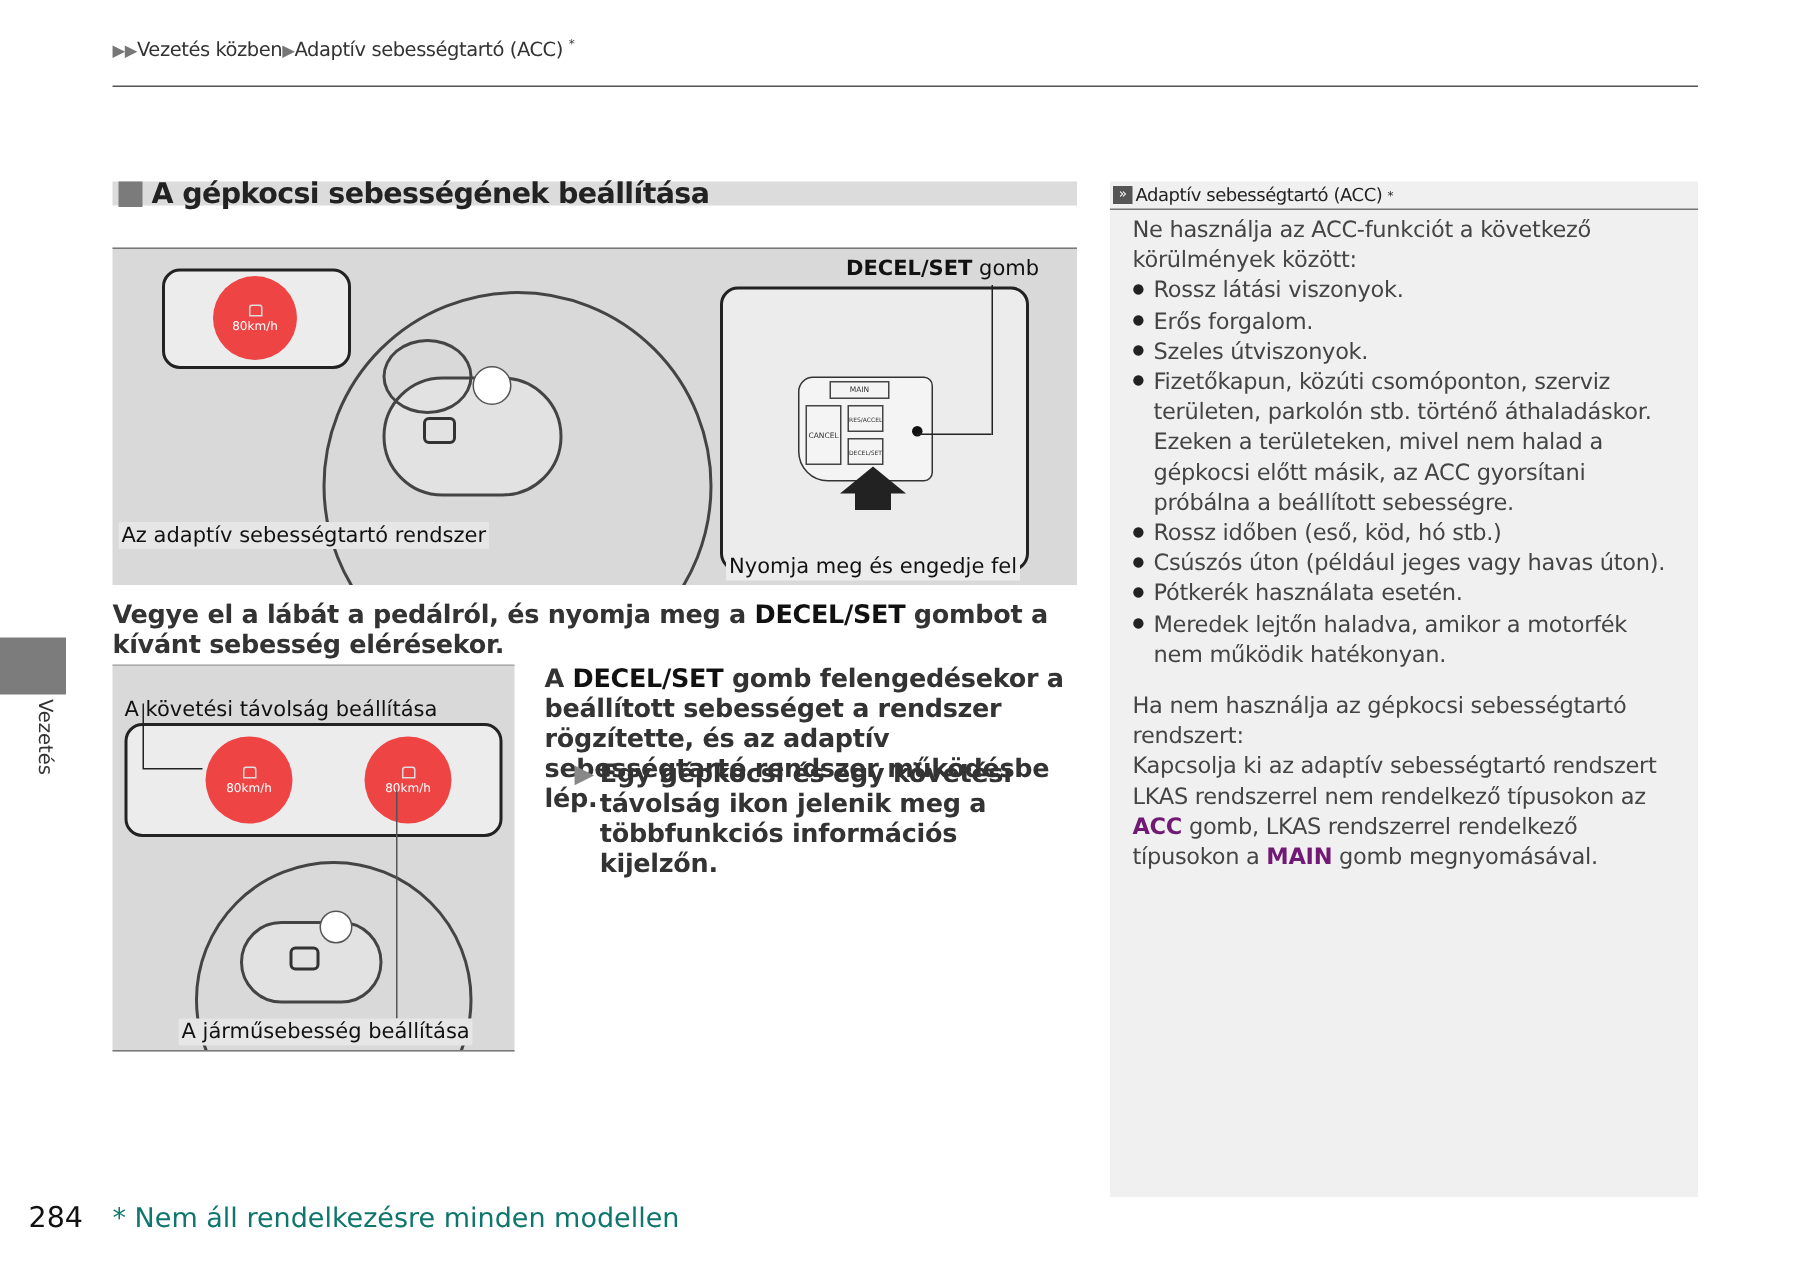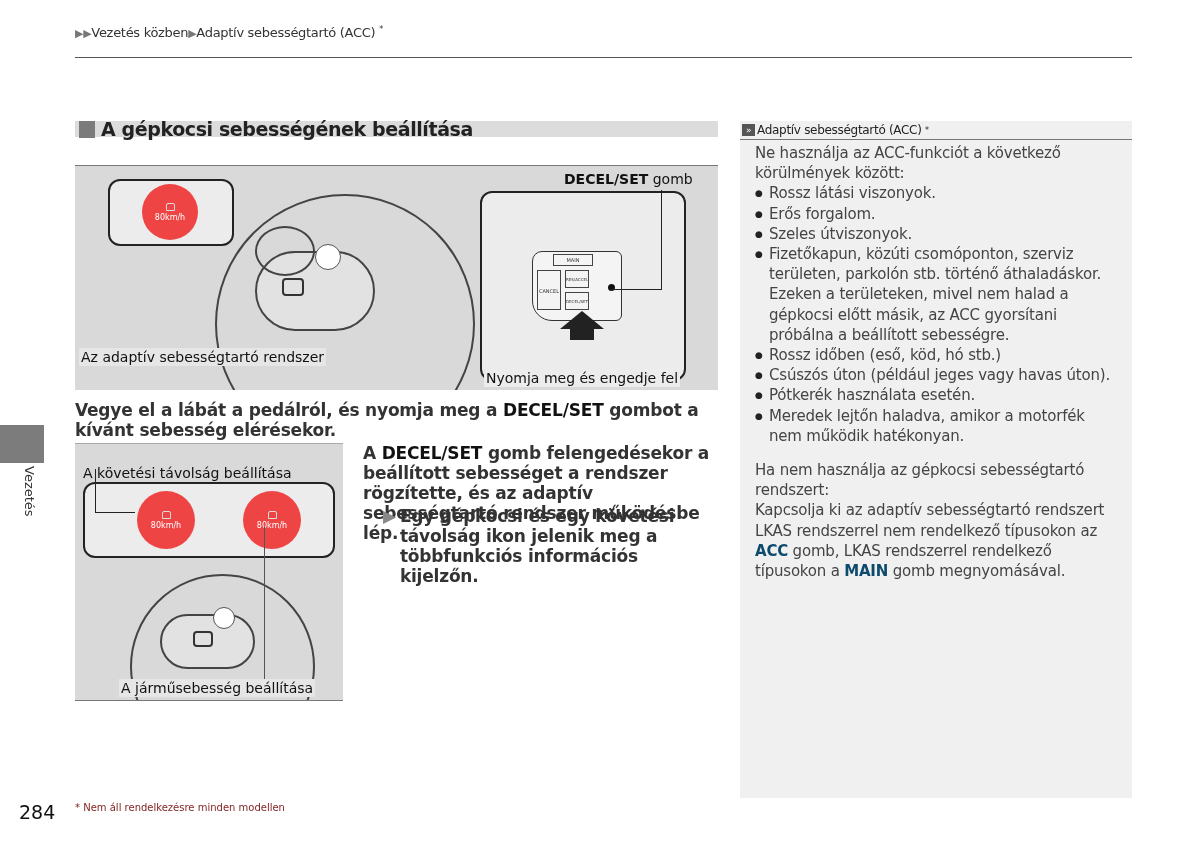--- a/index.html
+++ b/index.html
@@ -35,24 +35,24 @@
   .side-label { position: absolute; left: 22px; top: 466px; writing-mode: vertical-rl; font-size: 13px; color: #333; }
 
   .sidebar { position: absolute; left: 740px; top: 121px; width: 392px; height: 677px; background: #f0f0f0; }
   .sidebar-head { height: 19px; border-bottom: 1px solid #777; font-size: 12px; display: flex; align-items: center; padding-left: 2px; color: #222; letter-spacing: -0.3px; }
   .sidebar-head .mark { background: #555; color: #fff; font-size: 9px; width: 13px; height: 12px; display: inline-flex; align-items: center; justify-content: center; margin-right: 2px; }
   .sidebar-body { padding: 3px 12px 0 15px; font-size: 15px; line-height: 20.2px; color: #444; letter-spacing: -0.2px; }
   .sidebar-body ul { list-style: none; }
   .sidebar-body li { position: relative; padding-left: 14px; }
   .sidebar-body li::before { content: "●"; position: absolute; left: 0; top: 0; font-size: 9px; color: #222; }
   .sidebar-body .gap { height: 14px; }
-  .sidebar-body b { color: #0c4a6e; }
+  .sidebar-body b { color: #701a75; }
 
   .page-num { position: absolute; left: 19px; top: 801px; font-size: 19px; color: #111; }
-  .footnote { position: absolute; left: 75px; top: 802px; font-size: 10px; color: #7f1d1d; }
+  .footnote { position: absolute; left: 75px; top: 802px; font-size: 18px; color: #0f766e; }
 </style>
 </head>
 <body>
 
 <div class="breadcrumb">
   <span class="tri">▶▶</span><span>Vezetés közben</span><span class="tri">▶</span><span>Adaptív sebességtartó (ACC)</span> <sup>*</sup>
 </div>
 <div class="top-rule"></div>
 
 <div class="section-title">

